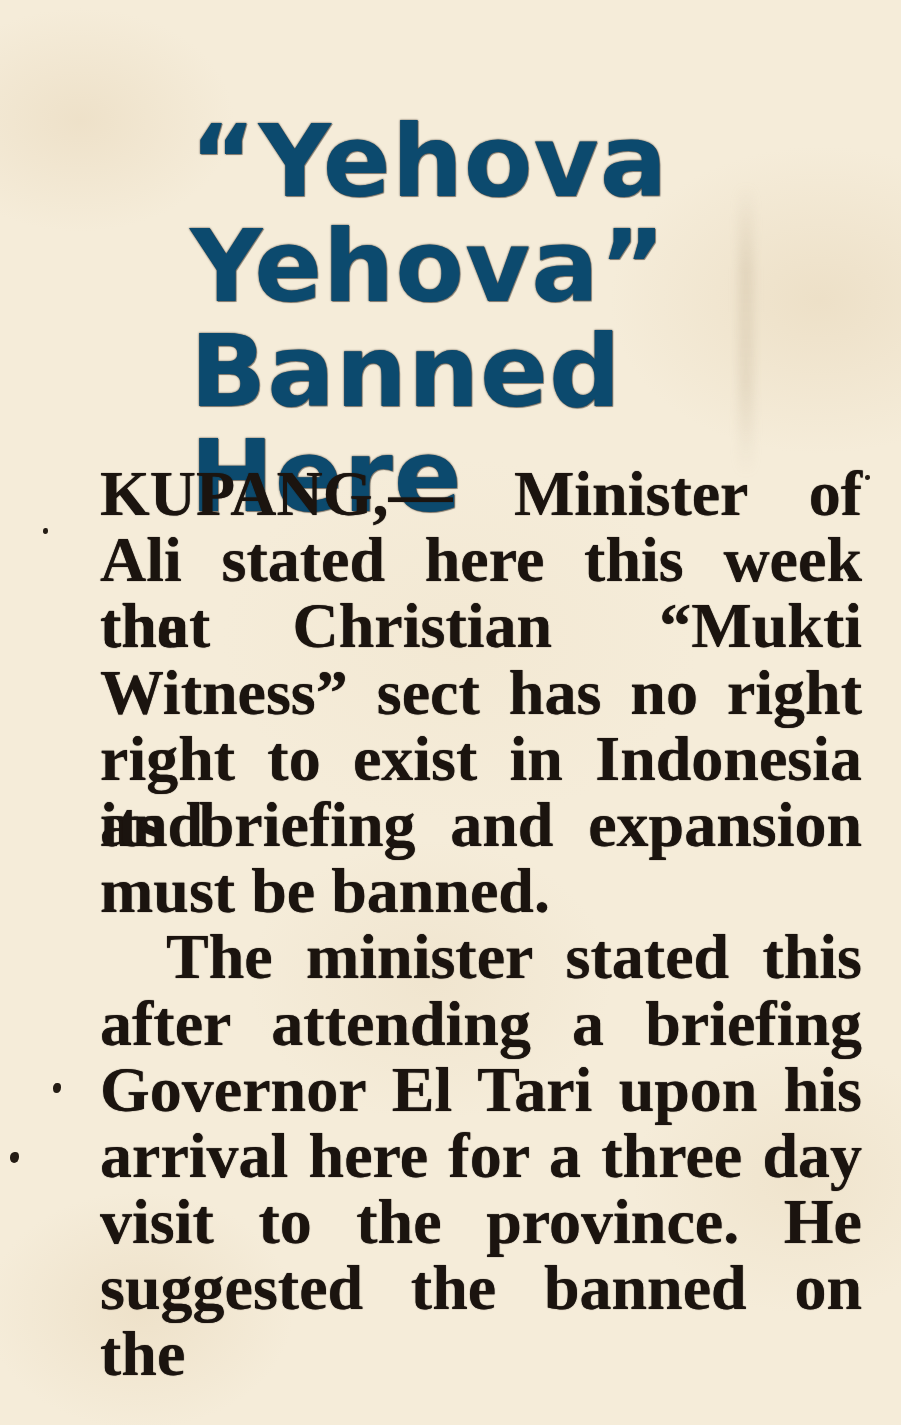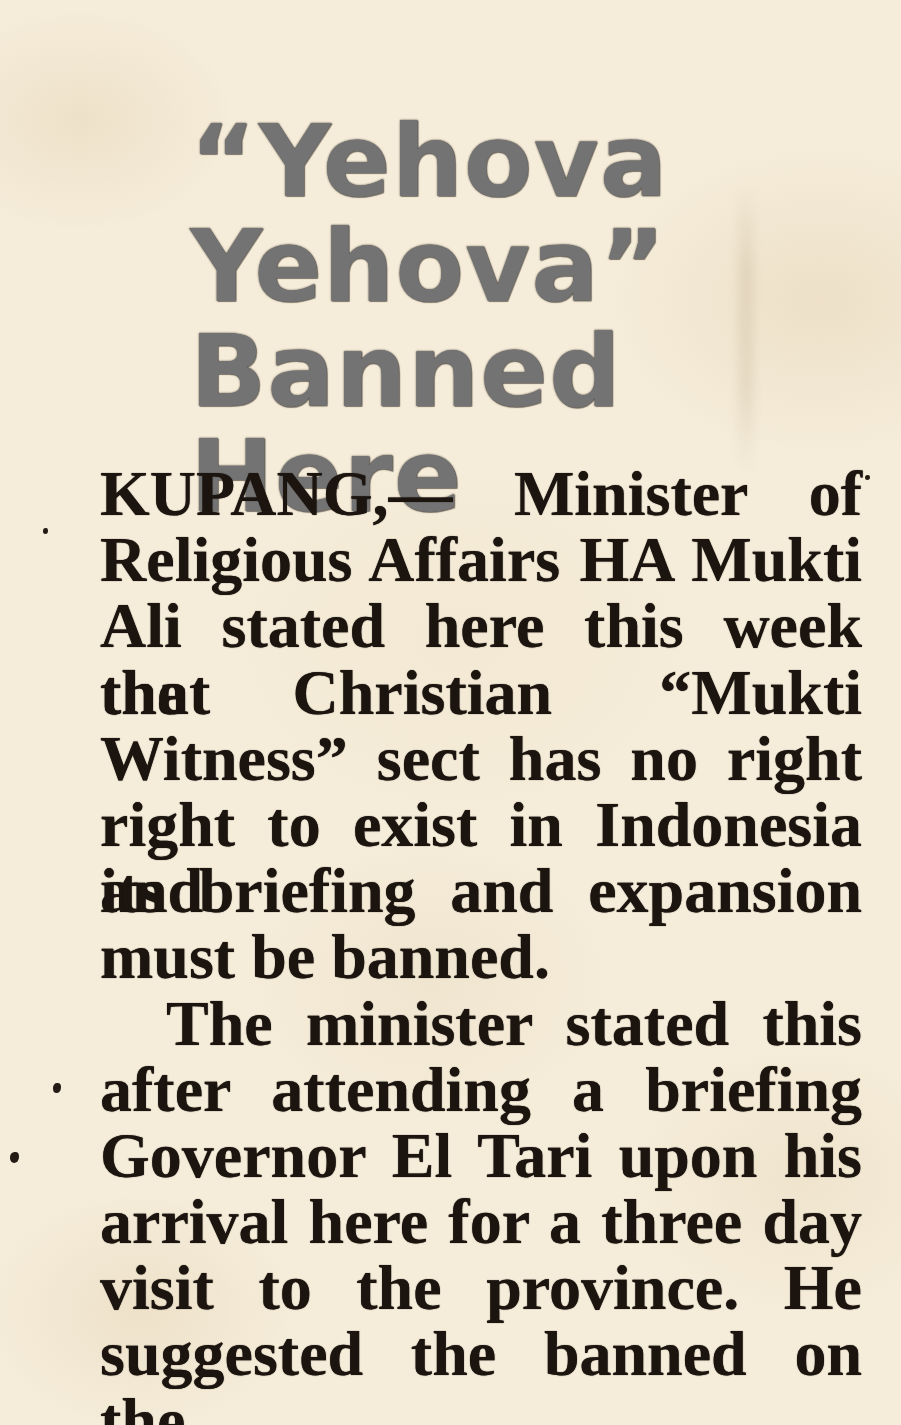--- a/index.html
+++ b/index.html
@@ -39,21 +39,21 @@
   }
   .headline {
     position: absolute;
     left: 190px;
     top: 42px;
     font-family: "DejaVu Sans", sans-serif;
     font-weight: bold;
     font-size: 100px;
     line-height: 105px;
     letter-spacing: 1px;
-    color: #737373;
+    color: #0c4a6e;
     text-shadow: 0 0 2px rgba(23,17,12,0.85), 1px 1px 0 rgba(23,17,12,0.35);
     white-space: nowrap;
   }
   .article {
     position: absolute;
     left: 100px;
     top: 461px;
     width: 762px;
     font-size: 64px;
     line-height: 66.2px;
@@ -93,21 +93,20 @@
 <h1 class="headline">
   <div class="headline-line">“Yehova</div>
   <div class="headline-line">Yehova”</div>
   <div class="headline-line">Banned</div>
   <div class="headline-line">Here</div>
 </h1>
 
 <div class="article">
   <div>
     <div class="line">KUPANG,— Minister of</div>
-    <div class="line">Religious Affairs HA Mukti</div>
     <div class="line">Ali stated here this week that</div>
     <div class="line">the Christian “Mukti</div>
     <div class="line">Witness” sect has no right</div>
     <div class="line">right to exist in Indonesia and</div>
     <div class="line">its briefing and expansion</div>
     <div class="line flush">must be banned.</div>
   </div>
   <div>
     <div class="line indent">The minister stated this</div>
     <div class="line">after attending a briefing</div>

